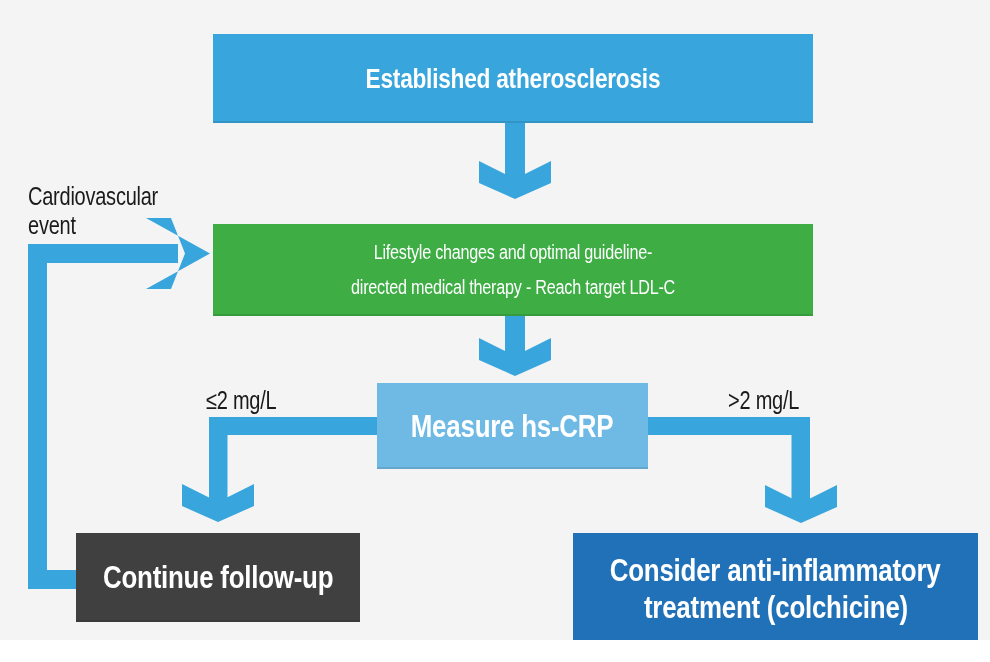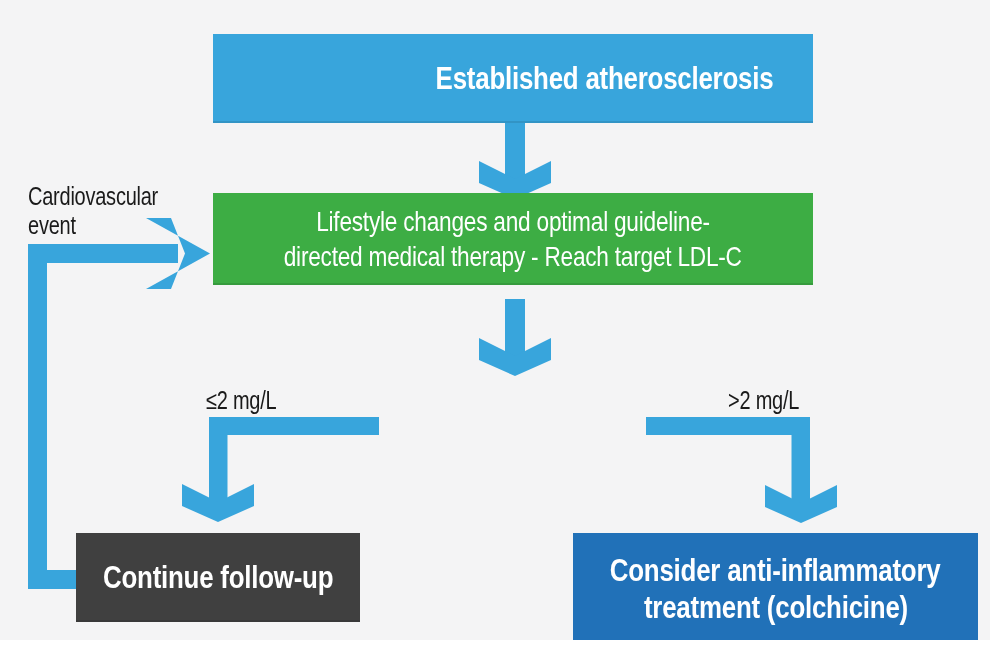--- a/index.html
+++ b/index.html
@@ -18,22 +18,22 @@
     background:#ffffff;
   }
   svg.connectors{position:absolute;left:0;top:0;}
   .box{
     position:absolute;
     display:flex;flex-direction:column;align-items:center;justify-content:center;
     color:#ffffff;text-align:center;
     box-shadow:inset 0 -2px 0 rgba(0,0,0,0.10);
   }
   .ln{display:block;white-space:nowrap;transform:scaleX(0.81);transform-origin:50% 50%;letter-spacing:-0.3px;}
-  .box-established{left:213px;top:34px;width:600px;height:89px;background:#38a5dc;font-weight:bold;font-size:32px;align-items:flex-end;}
-  .box-lifestyle{left:213px;top:193px;width:600px;height:92px;background:#3dad44;font-weight:normal;font-size:28px;line-height:35px;}
+  .box-established{left:213px;top:34px;width:600px;height:89px;background:#38a5dc;font-weight:bold;font-size:28px;}
+  .box-lifestyle{left:213px;top:224px;width:600px;height:92px;background:#3dad44;font-weight:normal;font-size:20px;line-height:35px;}
   .box-measure{left:377px;top:383px;width:271px;height:86px;background:#6fbae5;font-weight:bold;font-size:32px;}
   .box-followup{left:76px;top:533px;width:284px;height:89px;background:#404040;font-weight:bold;font-size:32px;}
   .box-treatment{left:573px;top:533px;width:405px;height:112px;background:#2171b8;font-weight:bold;font-size:32px;line-height:37px;}
   .black-label{
     position:absolute;color:#1a1a1a;font-size:25px;line-height:29px;
     transform:scaleX(0.80);transform-origin:0 0;white-space:nowrap;letter-spacing:-0.3px;
   }
   .label-cardio{left:28px;top:182px;}
   .label-low{left:206px;top:386px;}
   .label-high{left:728px;top:386px;}
@@ -78,20 +78,23 @@
 
   <div class="box box-established">
     <span class="ln">Established atherosclerosis</span>
   </div>
 
   <div class="box box-lifestyle">
     <span class="ln">Lifestyle changes and optimal guideline-</span>
     <span class="ln">directed medical therapy - Reach target LDL-C</span>
   </div>
 
+  <div class="box box-measure">
+    <span class="ln">Measure hs-CRP</span>
+  </div>
 
   <div class="box box-followup">
     <span class="ln">Continue follow-up</span>
   </div>
 
   <div class="box box-treatment">
     <span class="ln">Consider anti-inflammatory</span>
     <span class="ln">treatment (colchicine)</span>
   </div>
 

